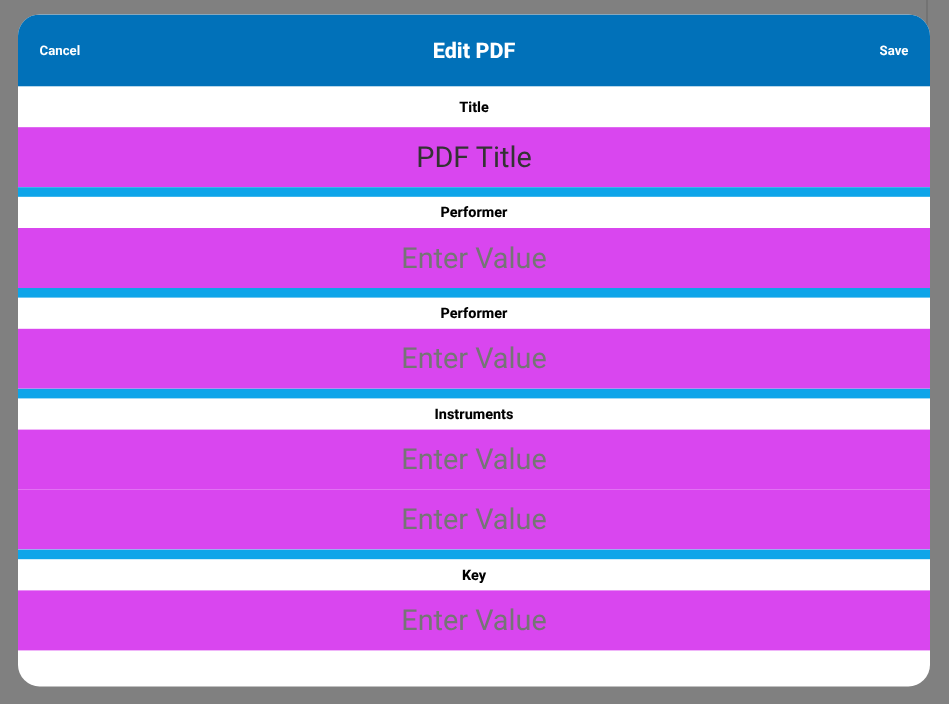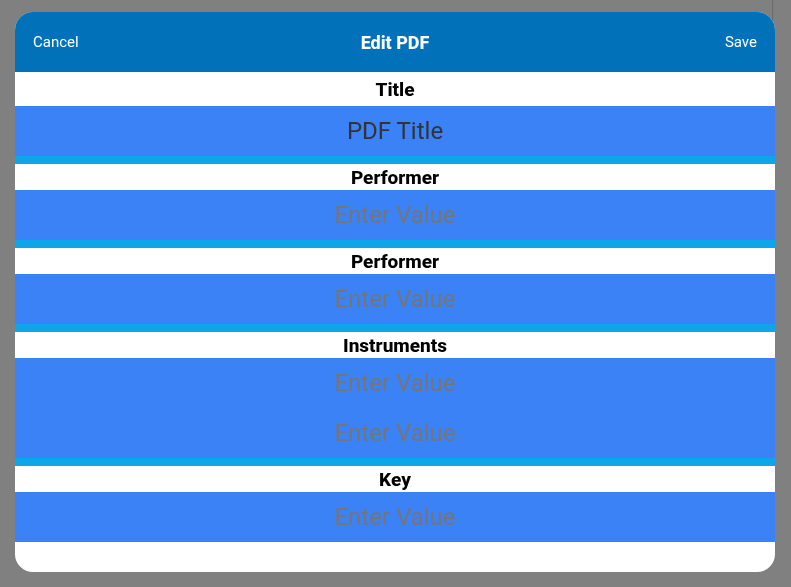--- a/index.html
+++ b/index.html
@@ -34,22 +34,22 @@
     height: 60px;
     flex: 0 0 60px;
     display: flex;
     align-items: center;
     justify-content: space-between;
     padding: 0 18px;
     color: #ffffff;
   }
   .modal-header .cancel,
   .modal-header .save {
-    font-size: 15px;
-    font-weight: 400;
+    font-size: 11px;
+    font-weight: 700;
     cursor: pointer;
     user-select: none;
   }
   .modal-header .title {
     font-size: 18px;
     font-weight: 800;
     position: absolute;
     left: 50%;
     transform: translateX(-50%);
   }
@@ -73,26 +73,26 @@
     min-height: 34px;
     display: flex;
     align-items: center;
     justify-content: center;
     border-top: 8px solid #0ea5e9;
   }
   .field-label-row:first-child {
     border-top: none;
   }
   .field-label {
-    font-size: 19px;
+    font-size: 12px;
     font-weight: 800;
     color: #000000;
   }
   .field-input-row {
-    background: #3b82f6;
+    background: #d946ef;
     min-height: 50px;
     display: flex;
     align-items: center;
     justify-content: center;
   }
   .field-input {
     width: 100%;
     text-align: center;
     background: transparent;
     border: none;

